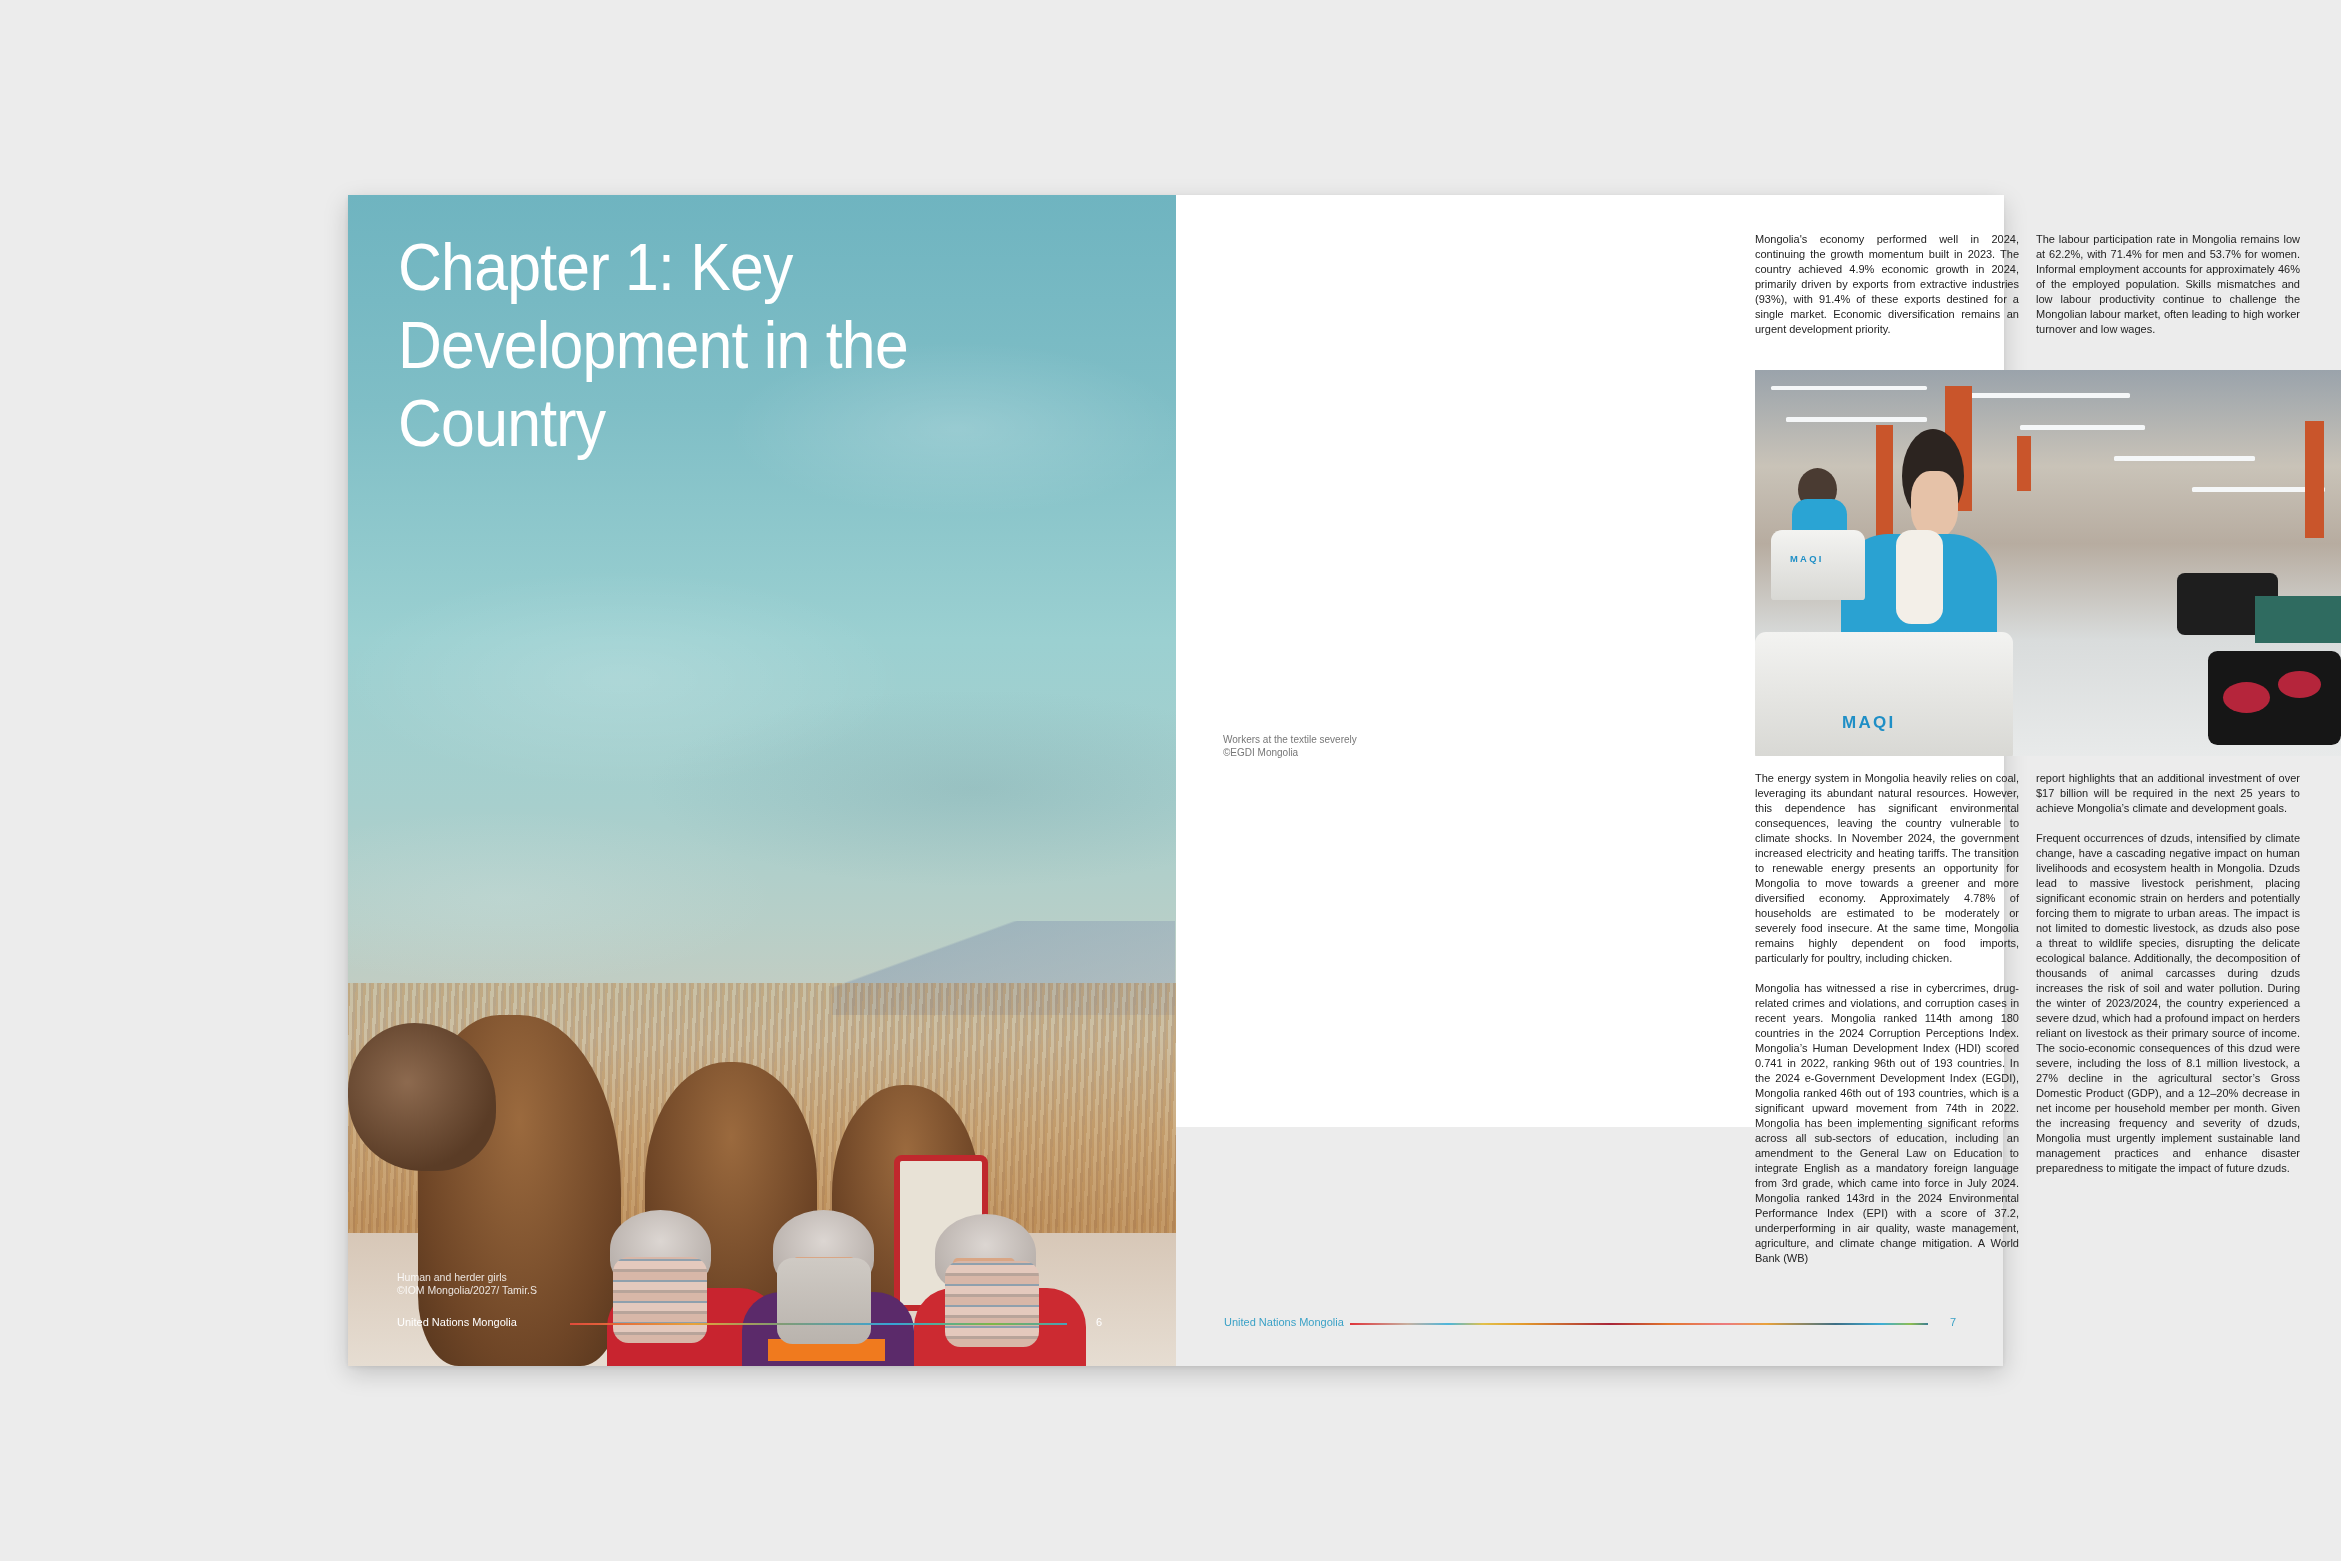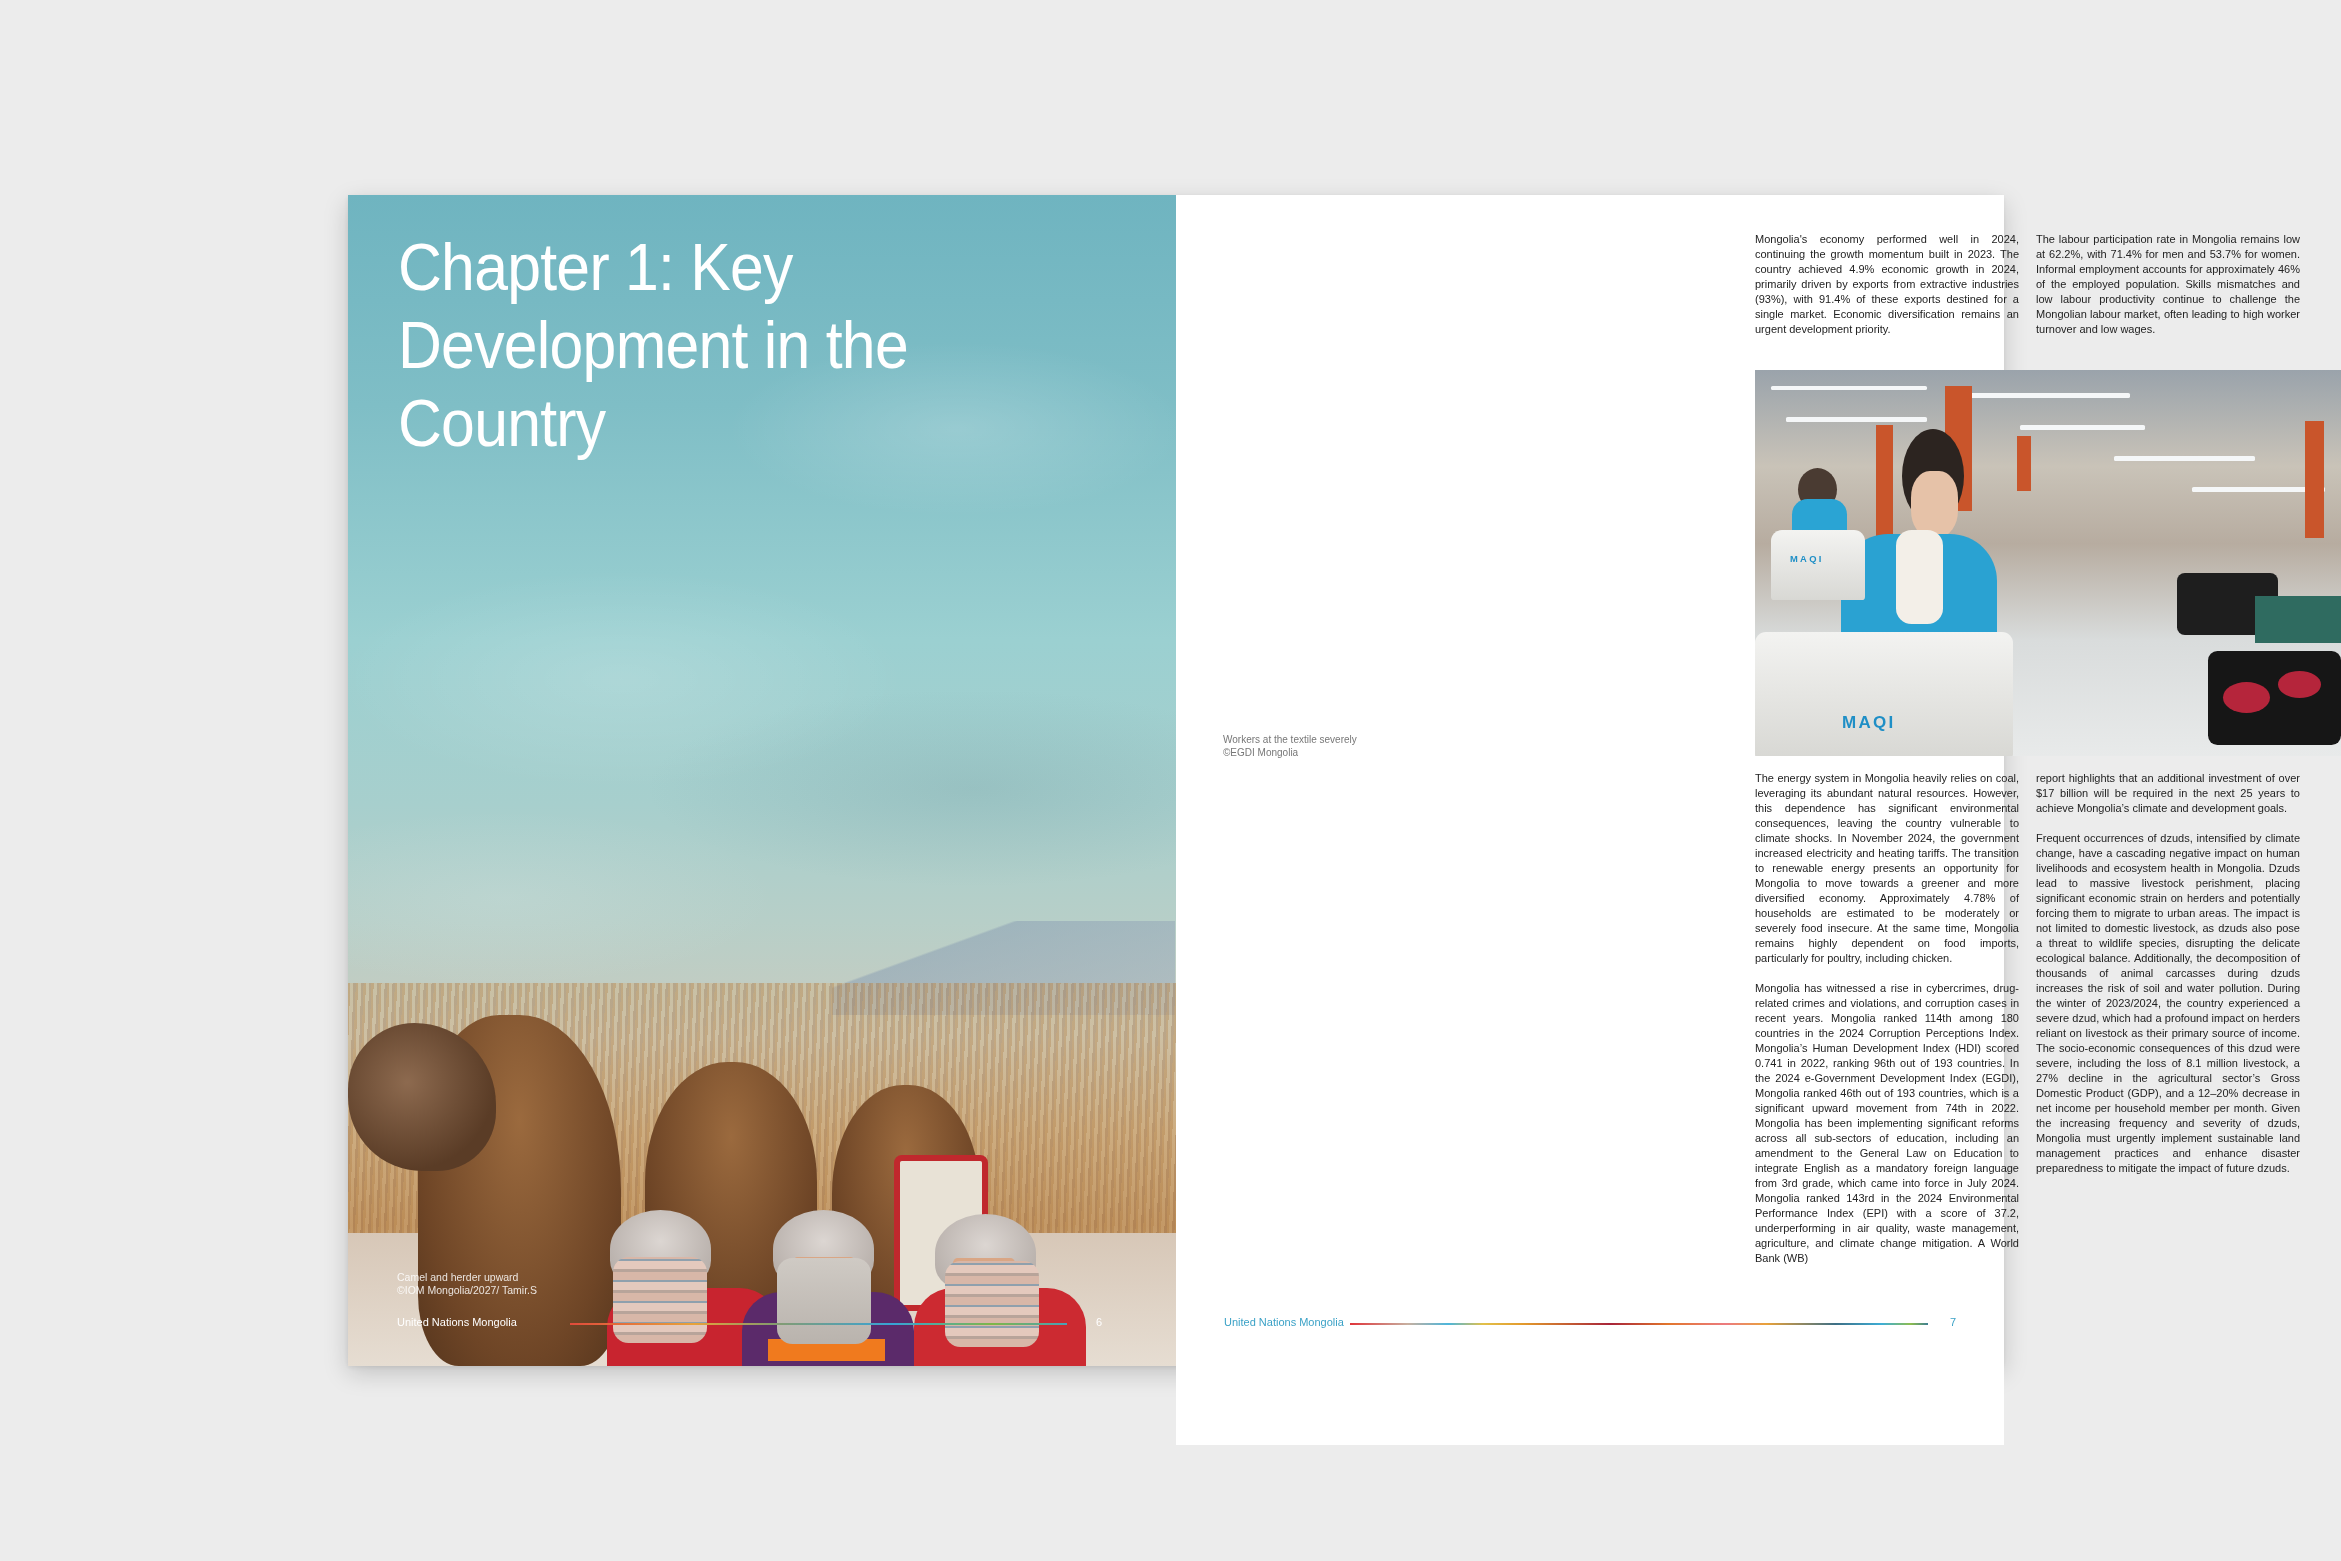--- a/index.html
+++ b/index.html
@@ -95,21 +95,21 @@
   .footer-left .brand { position: absolute; left: 0; top: 0; color: #ffffff; font-size: 11px; }
   .footer-left .rule {
     position: absolute; left: 173px; top: 7px; width: 679px; height: 2.3px; max-width: 497px;
     background: linear-gradient(90deg, #e14b3b 0%, #e7a23a 25%, #8a9b6a 40%, #37a3d6 65%, #7fb648 85%, #4aa0b8 100%);
   }
   .footer-left .page-num { position: absolute; left: 699px; top: 0; color: #ffffff; font-size: 11px; }
 
   
   .page-right {
     position: absolute; left: 828px; top: 0;
-    width: 828px; height: 1250px;
+    width: 828px; height: 932px;
     background: #ffffff;
   }
   .body-text {
     position: absolute;
     width: 264px;
     color: #222222;
     font-size: 11px; line-height: 15px;
     text-align: justify;
   }
   .body-text p + p { margin-top: 15px; }
@@ -179,21 +179,21 @@
       </div>
     </div>
 
     <h1 class="chapter-title">
       <span style="display:block">Chapter 1: Key</span>
       <span style="display:block">Development in the</span>
       <span style="display:block">Country</span>
     </h1>
 
     <div class="photo-caption-left">
-      <div>Camel and herder upward</div>
+      <div>Human and herder girls</div>
       <div>©IOM Mongolia/2027/ Tamir.S</div>
     </div>
 
     <div class="footer-left">
       <span class="brand">United Nations Mongolia</span>
       <span class="rule"></span>
       <span class="page-num">6</span>
     </div>
   </div>
 

